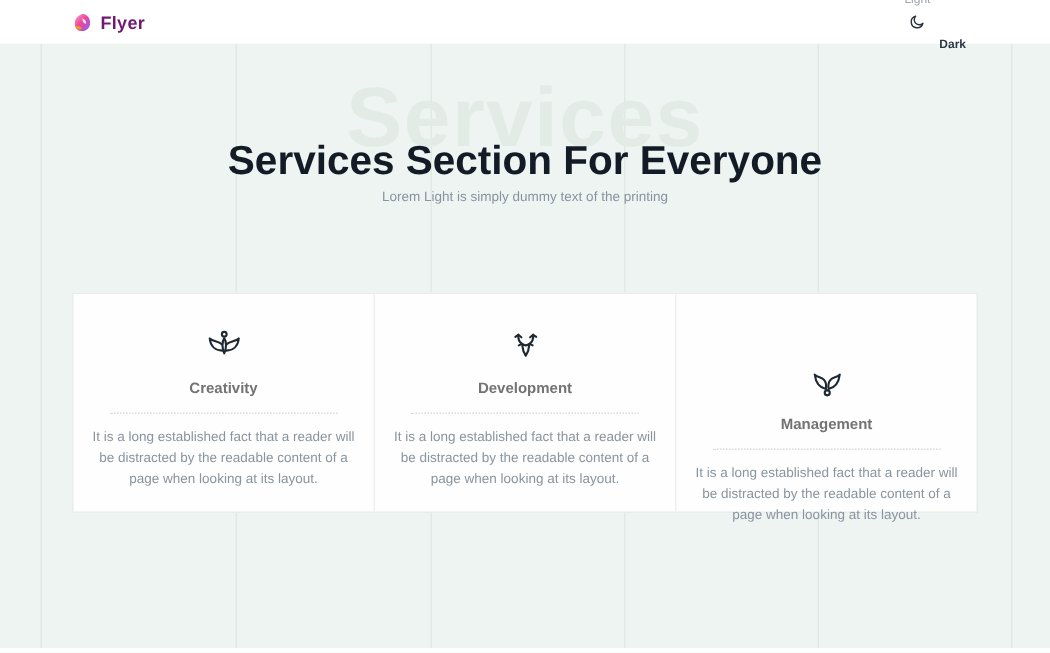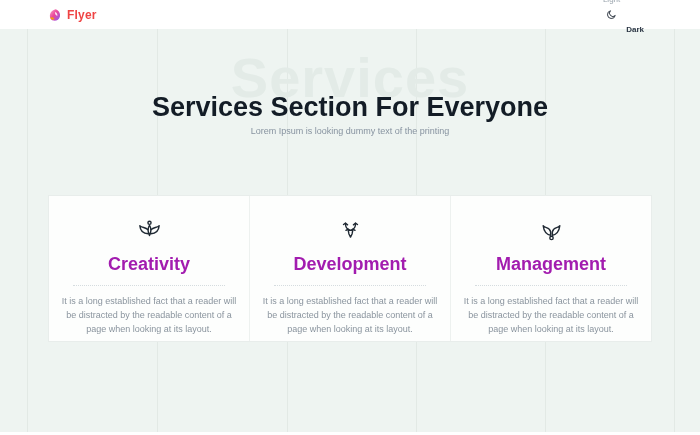--- a/index.html
+++ b/index.html
@@ -12,21 +12,21 @@
   }
 
   
   .navbar {
     position:absolute; top:0; left:0; right:0; height:29px;
     background:#ffffff; z-index:6;
     display:flex; align-items:center; justify-content:space-between;
     padding:0 56px 0 48px;
   }
   .brand { display:flex; align-items:center; gap:5px; cursor:pointer; }
-  .brand-name { font-size:12px; font-weight:700; color:#ef4444; letter-spacing:.2px; }
+  .brand-name { font-size:12px; font-weight:700; color:#701a75; letter-spacing:.2px; }
   .theme-toggle { display:flex; align-items:center; gap:5px; font-size:8px; cursor:pointer;flex-direction:column; }
   .light-label { color:#9aa4ad; }
   .dark-label  { color:#2b3644; font-weight:600;padding-left:47px; }
 
   
   .page-bg {
     position:absolute; top:29px; left:0; right:0; bottom:3px;
     background:#eef4f1; z-index:0;
   }
   .grid-line { position:absolute; top:0; bottom:0; width:1px; background:#e2e9e5; }
@@ -53,24 +53,24 @@
     position:absolute; top:124px; left:0; right:0; z-index:2;
     text-align:center; font-size:9px; color:#8793a0; line-height:15px;
   }
 
   
   .cards {
     position:absolute; left:48px; top:195px; width:604px; height:147px; z-index:3;
     background:#fdfefd; border:1px solid #e8edeb; display:flex;
   }
   .card { flex:1; border-right:1px solid #edf1ef; text-align:center; padding-top:22px; }
-  .card:last-child { border-right:none; }
+  .card:last-child { border-right:none;margin-top:24px; }
   .card-icon { height:27px; display:flex; align-items:center; justify-content:center; }
   .card-icon svg { stroke:#1f2933; fill:none; stroke-width:1.25; stroke-linecap:round; stroke-linejoin:round; }
-  .card-title { margin-top:9px; font-size:18px; font-weight:700; color:#a21caf; }
+  .card-title { margin-top:9px; font-size:10px; font-weight:700; color:#737373; }
   .card-divider { width:152px; margin:10px auto 0; border-top:1px dotted #d5dcdf; height:0; }
   .card-desc { margin:8px auto 0; width:184px; font-size:9px; color:#8a949e; line-height:14px; }
 </style>
 </head>
 <body>
 
 <header class="navbar">
   <div class="brand">
     <span style="display:flex;">
       <svg width="14" height="14" viewBox="0 0 24 24">
@@ -105,21 +105,21 @@
   <div class="grid-line"></div>
   <div class="grid-line"></div>
   <div class="grid-line"></div>
   <div class="grid-line"></div>
   <div class="grid-line"></div>
 </div>
 
 <div class="watermark">Services</div>
 <h1 class="hero-title">Services Section For Everyone</h1>
 <div class="hero-subtitle">
-  <div>Lorem Ipsum is looking dummy text of the printing</div>
+  <div>Lorem Light is simply dummy text of the printing</div>
 </div>
 
 <section class="cards">
 
   <div class="card">
     <div class="card-icon">
       <svg width="27" height="27" viewBox="0 0 24 24">
         <circle cx="12" cy="4.3" r="1.4"></circle>
         <path d="M12 6.6 C10.6 8.6 10.6 12.6 12 15.6 C13.4 12.6 13.4 8.6 12 6.6 Z"></path>
         <path d="M10.7 10.3 C8.1 8.2 5.4 8.7 3.4 6.8 C3.8 11.3 6.6 13.9 10.8 14"></path>

